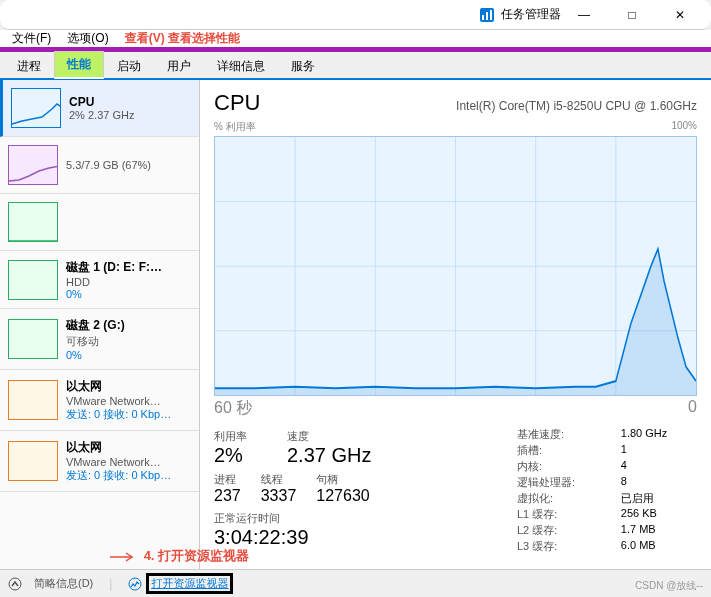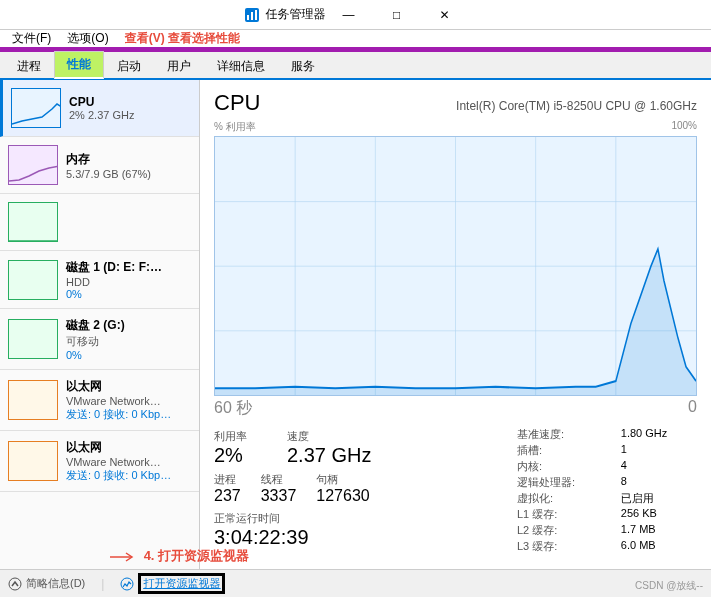--- a/index.html
+++ b/index.html
@@ -11,23 +11,24 @@
       background: #f0f0f0;
       overflow: hidden;
     }
 
     
     .title-bar {
       background: #ffffff;
       border-bottom: 1px solid #ccc;
       display: flex;
       align-items: center;
-      justify-content: center;
+      justify-content: flex-end;
       height: 30px;
       padding: 0 8px;
+      border-radius: 9px;
     }
     .title-bar-left {
       display: flex;
       align-items: center;
       gap: 6px;
     }
     .title-text {
       font-size: 12px;
       color: #000;
     }
@@ -247,21 +248,21 @@
       align-items: center;
       gap: 4px;
       font-size: 11px;
       color: #0078d7;
       cursor: pointer;
       text-decoration: underline;
     }
     .bottom-collapse {
       display: flex;
       align-items: center;
-      gap: 4px;
+      gap: 12px;
       font-size: 11px;
       color: #555;
       cursor: pointer;
     }
 
     
     .annotation-arrow {
       position: absolute;
       bottom: 32px;
       left: 110px;
@@ -342,21 +343,20 @@
     </div>
 
     <div class="sidebar-item">
       <div class="sidebar-thumb" style="border-color:#9b59b6;">
         <svg width="50" height="40" viewBox="0 0 50 40">
           <rect width="50" height="40" fill="#f5e8ff"></rect>
           <polyline points="0,35 10,34 20,30 30,25 40,22 50,20" fill="none" stroke="#9b59b6" stroke-width="1.5"></polyline>
         </svg>
       </div>
       <div class="sidebar-item-info">
-        <div class="sidebar-item-name">内存</div>
         <div class="sidebar-item-sub">5.3/7.9 GB (67%)</div>
       </div>
     </div>
 
     <div class="sidebar-item">
       <div class="sidebar-thumb" style="border-color:#27ae60;">
         <svg width="50" height="40" viewBox="0 0 50 40">
           <rect width="50" height="40" fill="#e8fff0"></rect>
           <polyline points="0,38 50,38" fill="none" stroke="#27ae60" stroke-width="1.5"></polyline>
         </svg>

